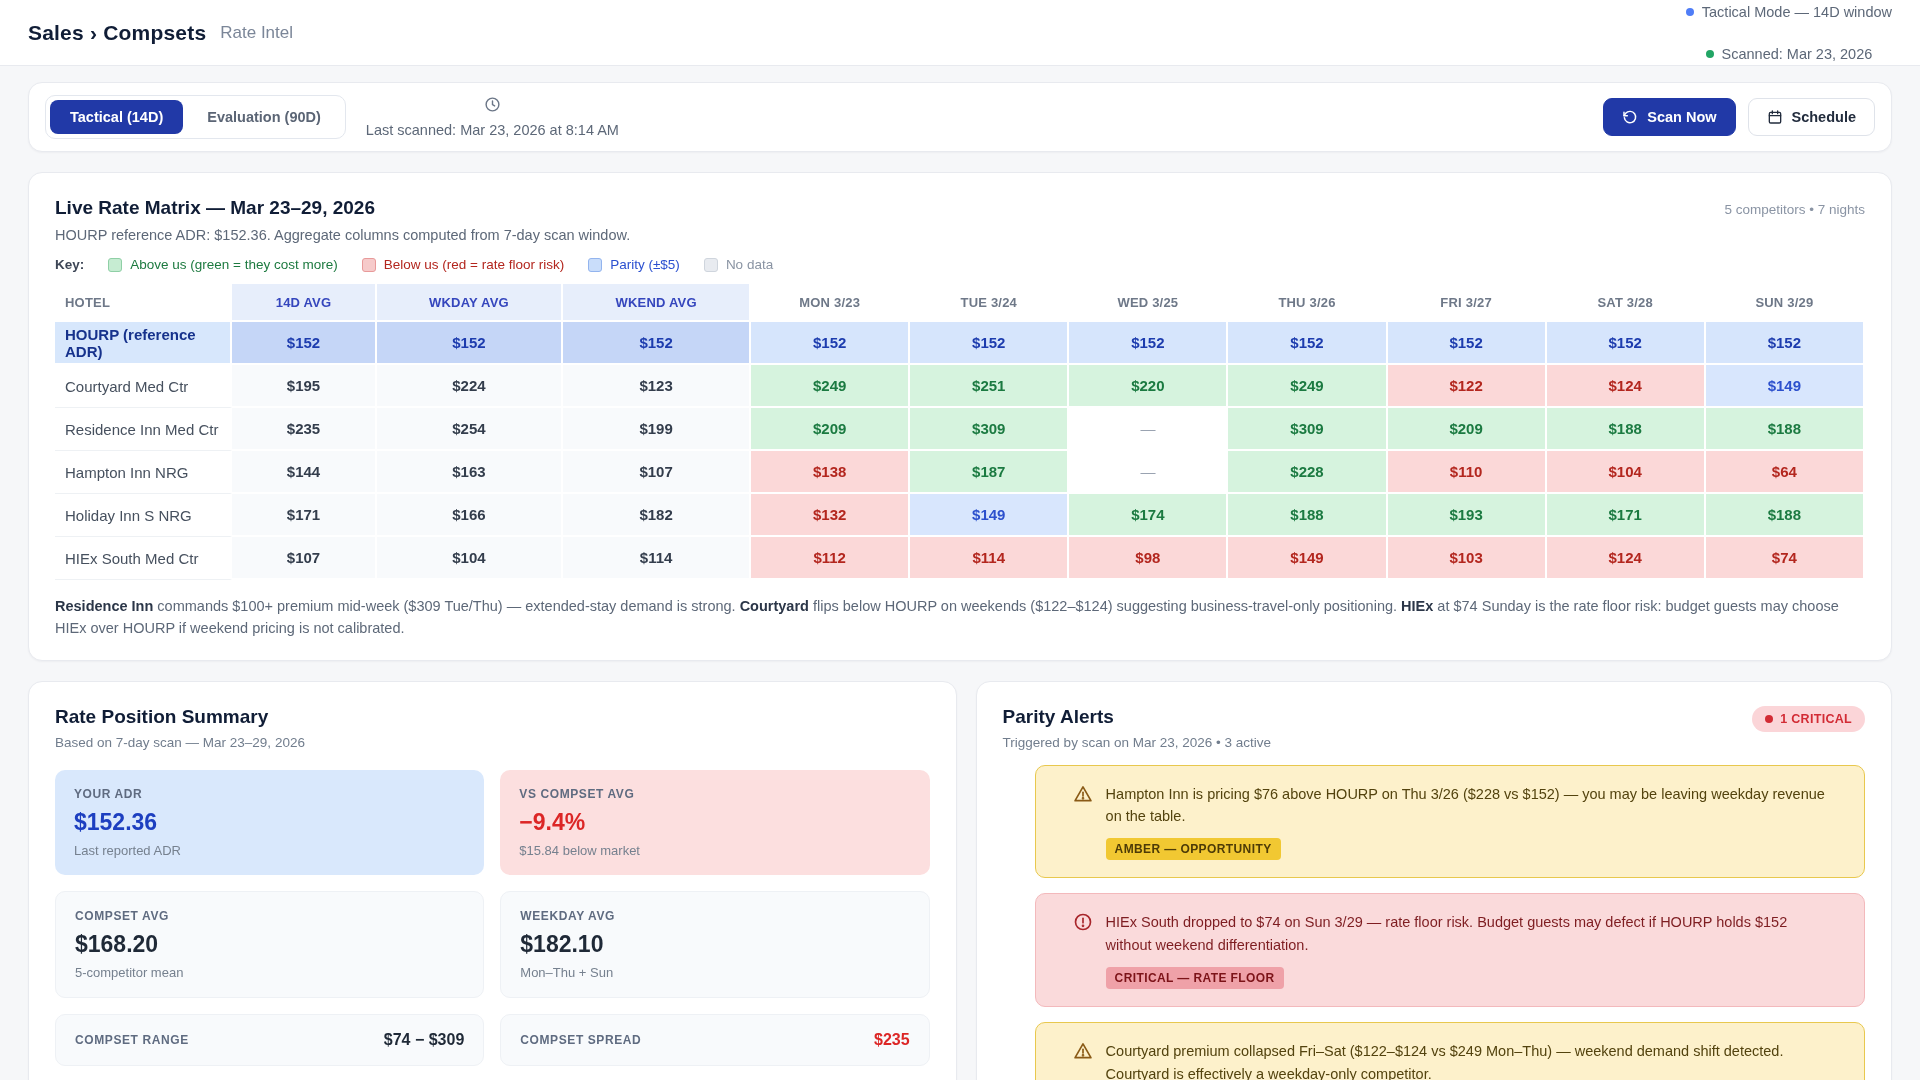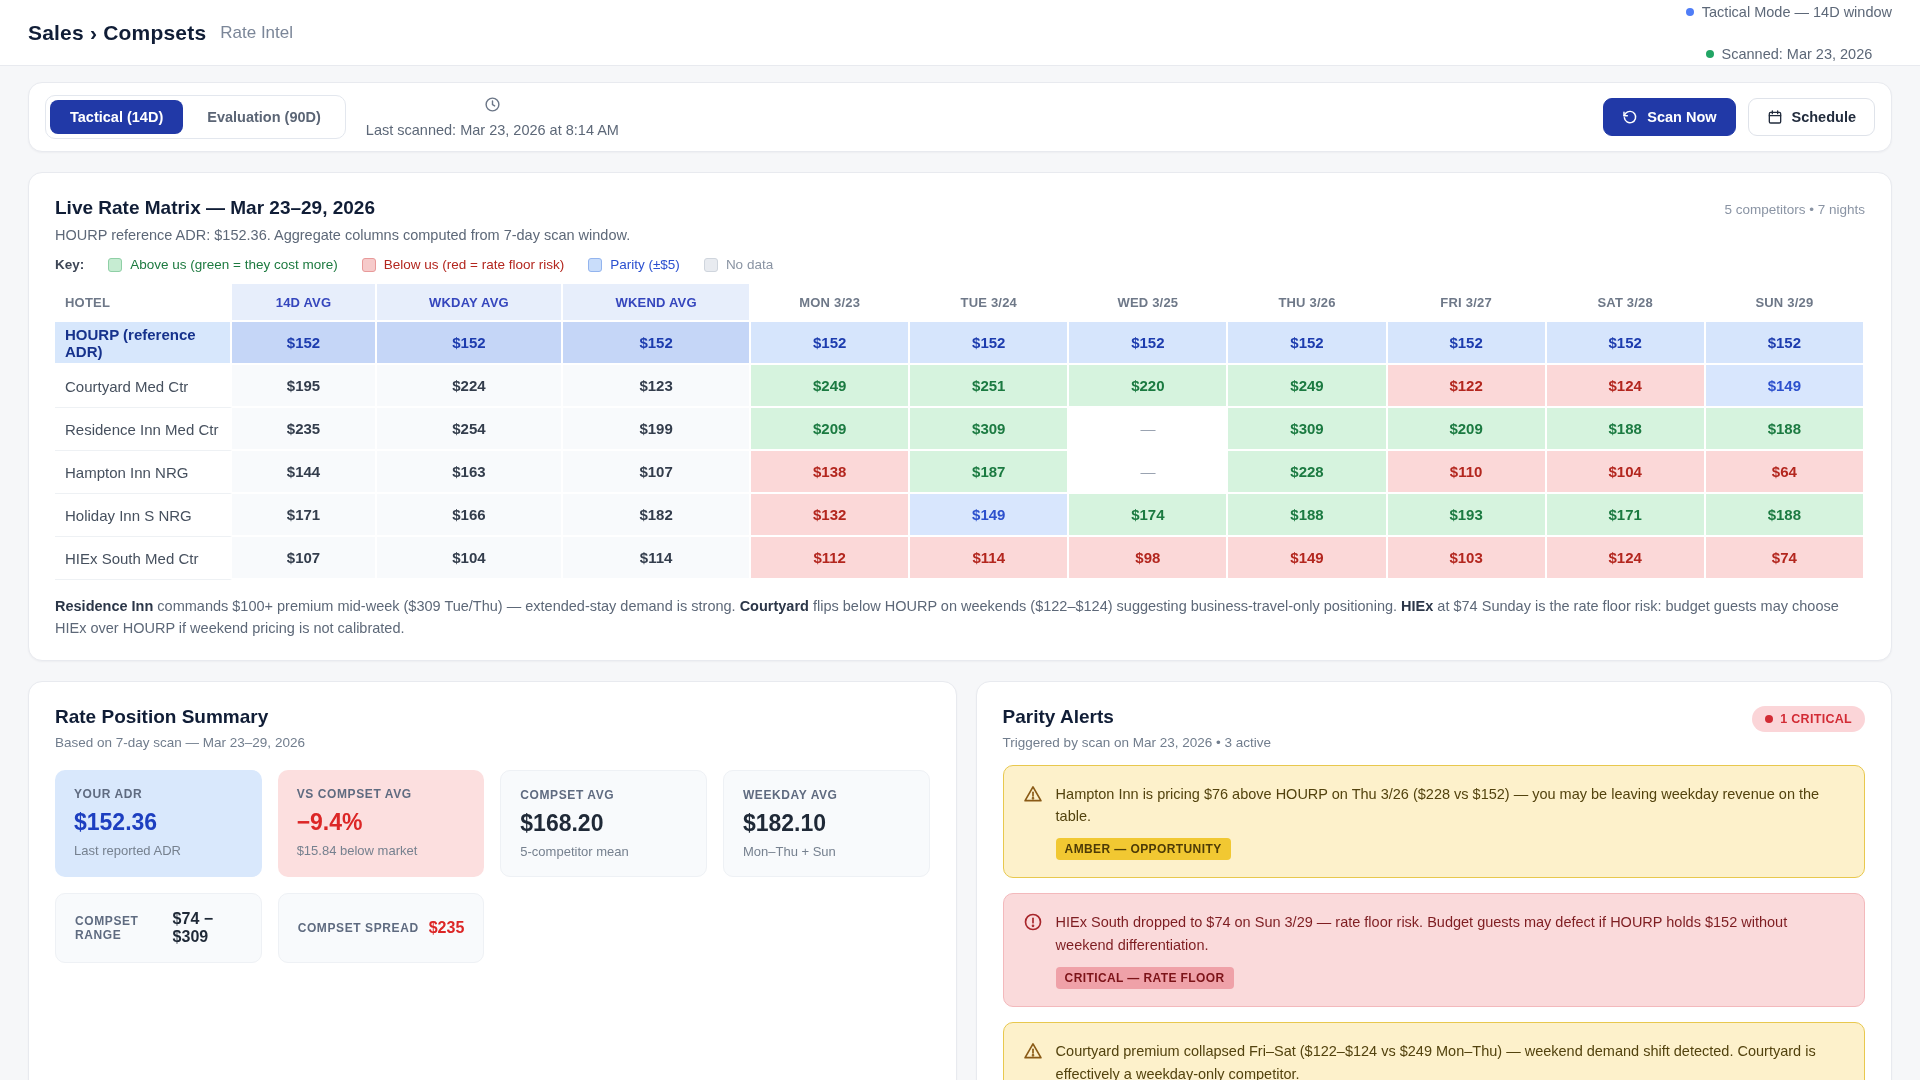--- a/index.html
+++ b/index.html
@@ -62,38 +62,38 @@
   td.c-below  { background: #fbd8d8; color: #b3261e; font-weight: 600; }
   td.c-parity { background: #d8e6fd; color: #2c50cd; font-weight: 600; }
   td.c-nodata { background: #fff; color: #9aa3b1; }
   .footnote { margin-top: 16px; font-size: 14.5px; color: #5d6878; line-height: 1.5; }
   .footnote b { color: #2b3648; }
   
   .cards-row { display: flex; gap: 19px; margin-top: 20px; align-items: stretch; }
   .summary-card { flex: 932; padding: 24px 26px; }
   .alerts-card { flex: 919; padding: 24px 26px; }
   .card-sub { margin-top: 7px; font-size: 13.5px; color: #717d8d; }
-  .tile-grid { display: grid; grid-template-columns: 1fr 1fr 1fr 1fr; gap: 16px; margin-top: 20px; }
+  .tile-grid { display: grid; grid-template-columns: 1fr 1fr; gap: 16px; margin-top: 20px; }
   .tile { border-radius: 10px; padding: 17px 19px; }
   .tile-blue { background: #d9e8fc; }
   .tile-red { background: #fcdfdf; }
   .tile-plain { background: #f8fafc; border: 1px solid #eef1f5; }
   .tile-label { font-size: 12px; font-weight: 600; letter-spacing: .6px; color: #5f6b80; text-transform: uppercase; }
   .tile-value { margin-top: 8px; font-size: 23px; font-weight: 700; color: #1f2937; }
   .tile-blue .tile-value { color: #1d3fc0; }
   .tile-red .tile-value { color: #dc2626; }
   .tile-caption { margin-top: 7px; font-size: 13px; color: #76818f; }
   .hrow { background: #f8fafc; border: 1px solid #eef1f5; border-radius: 10px; padding: 16px 19px; display: flex; align-items: center; }
   .hrow-label { font-size: 12px; font-weight: 600; letter-spacing: .6px; color: #5f6b80; text-transform: uppercase; }
   .hrow-value { margin-left: auto; font-size: 16px; font-weight: 700; color: #1f2937; }
   .hrow-value.red { color: #dc2626; }
   
   .alerts-head { display: flex; align-items: flex-start; }
   .critical-badge { margin-left: auto; display: flex; align-items: center; gap: 7px; background: #fbd5d8; color: #d22c35; font-size: 12.5px; font-weight: 700; letter-spacing: .3px; border-radius: 999px; padding: 6px 13px; }
-  .alert { border-radius: 10px; padding: 17px 19px; margin-top: 15px; display: flex; gap: 13px; align-items: flex-start; }
+  .alert { border-radius: 10px; padding: 17px 37px; margin-top: 15px; display: flex; gap: 13px; align-items: flex-start; margin-left: 32px; }
   .alert-amber { background: #fdf1cb; border: 1px solid #e8c84e; }
   .alert-critical { background: #fadadb; border: 1px solid #f3b9bc; }
   .alert-text { font-size: 14.5px; line-height: 1.55; }
   .alert-amber .alert-text { color: #53430e; }
   .alert-critical .alert-text { color: #7e1d21; }
   .alert-tag { display: inline-block; margin-top: 11px; font-size: 12px; font-weight: 700; letter-spacing: .4px; border-radius: 4px; padding: 4px 9px; }
   .alert-amber .alert-tag { background: #f1c832; color: #4d3b07; }
   .alert-critical .alert-tag { background: #efa1a8; color: #7c1318; }
   .alert .icon { flex: 0 0 auto; margin-top: 1px; }
 </style>

